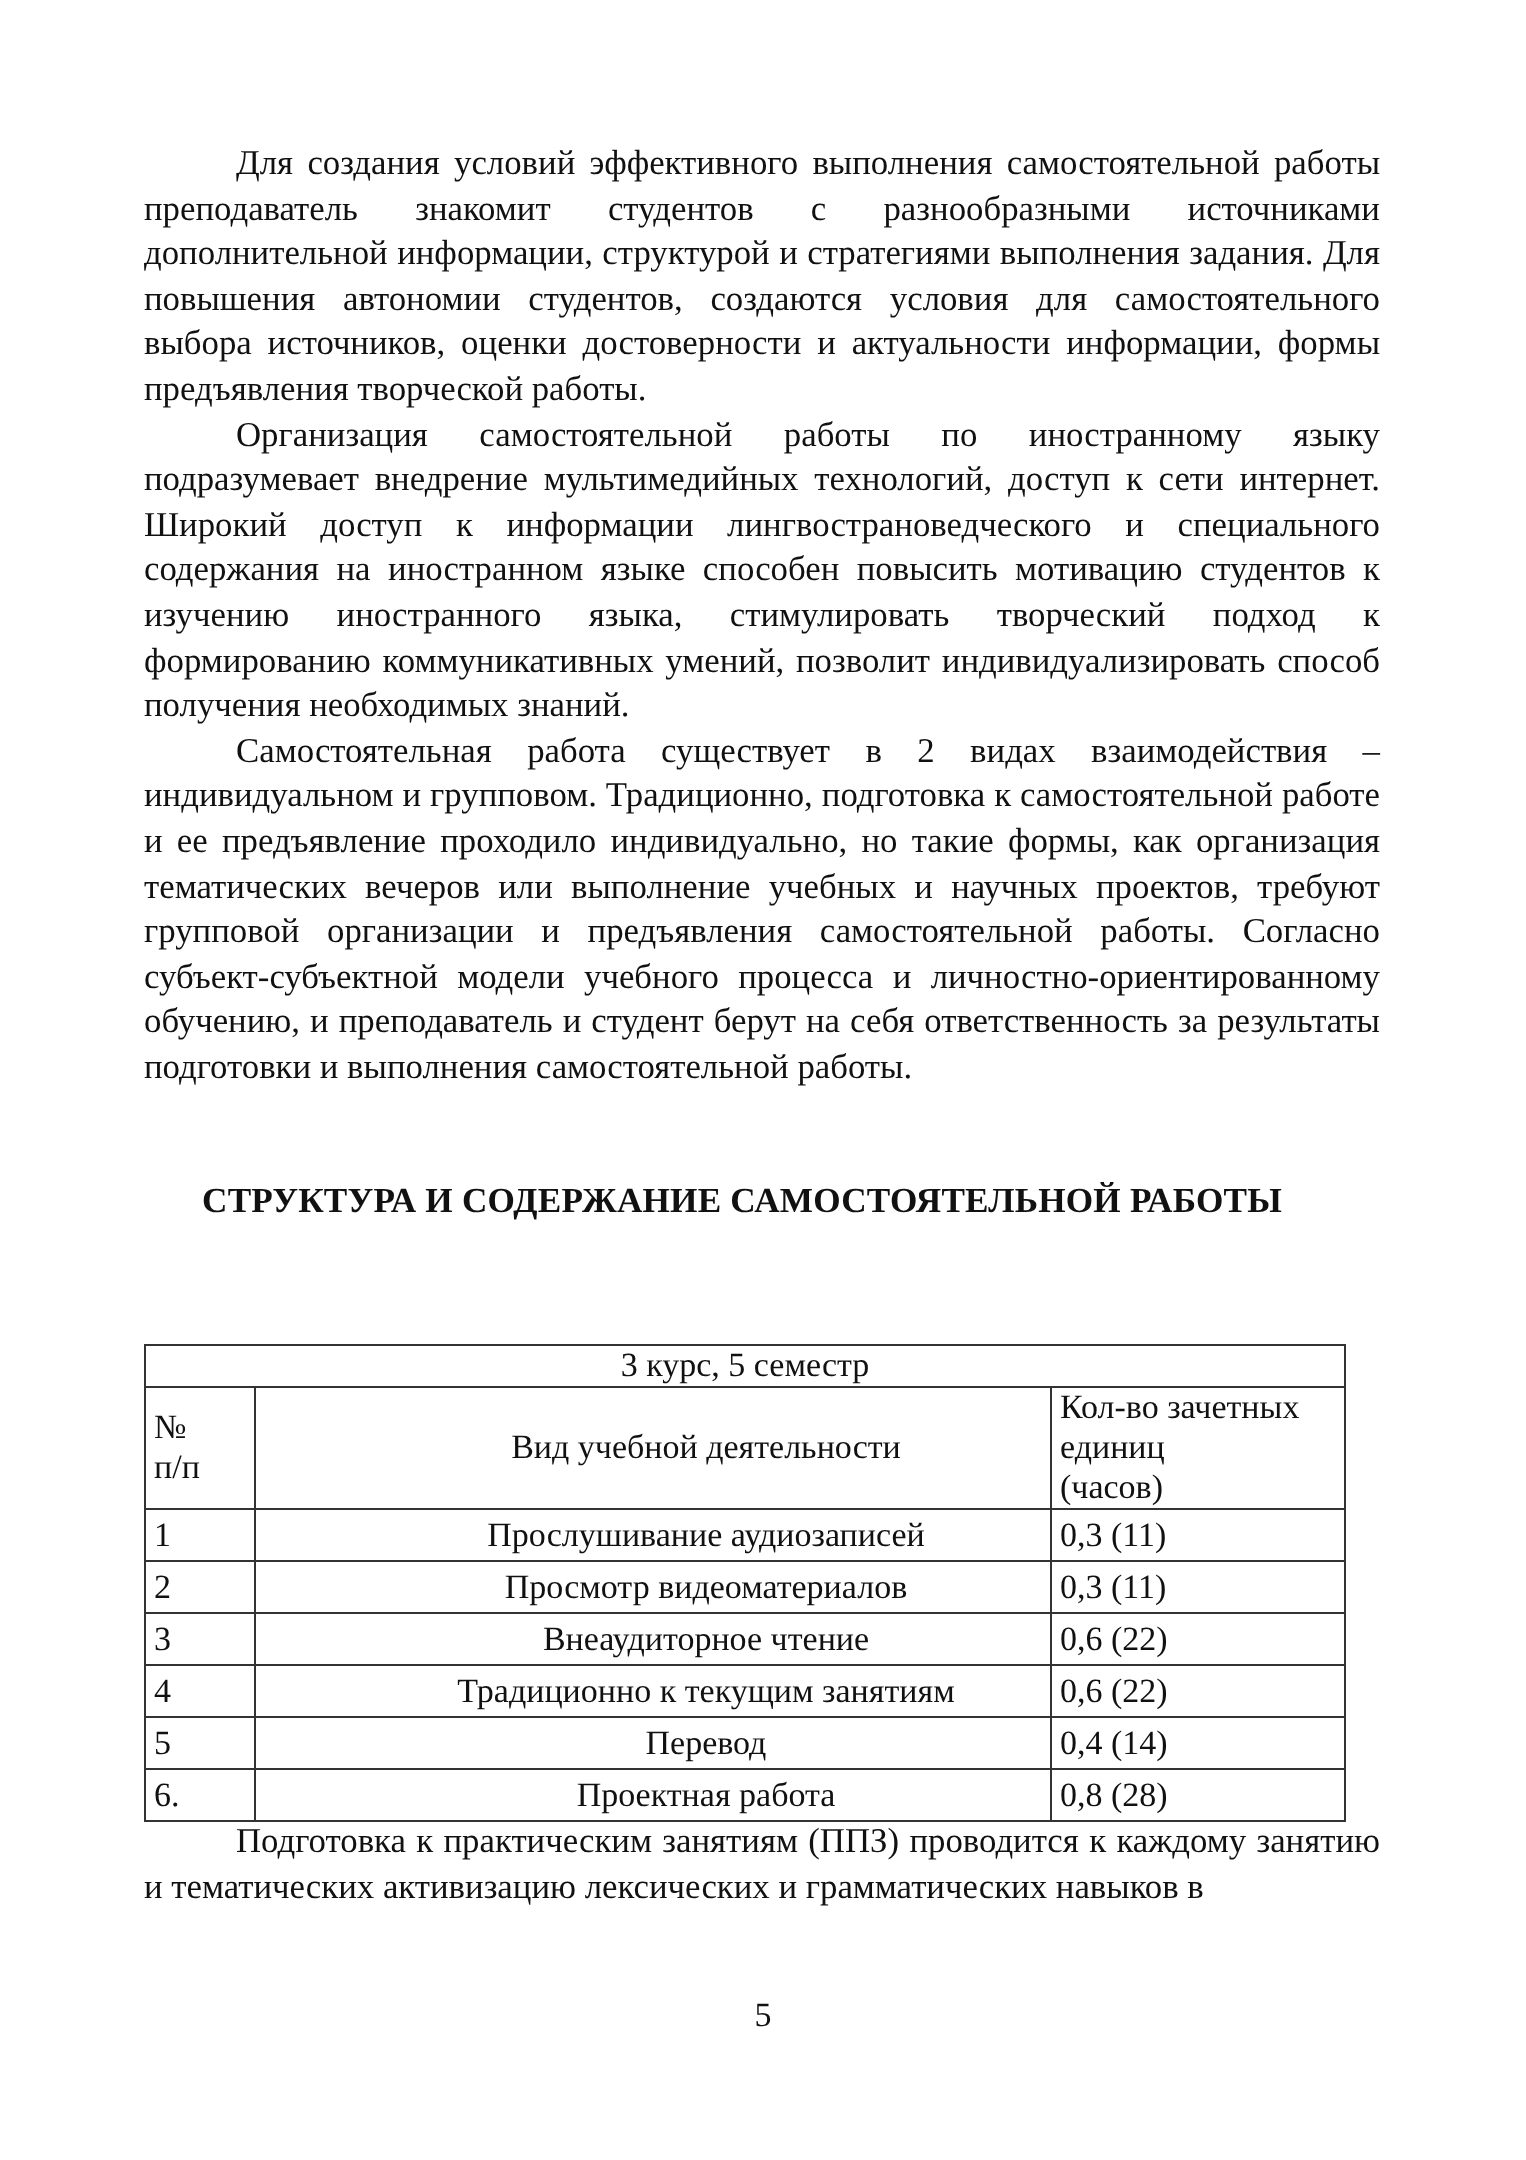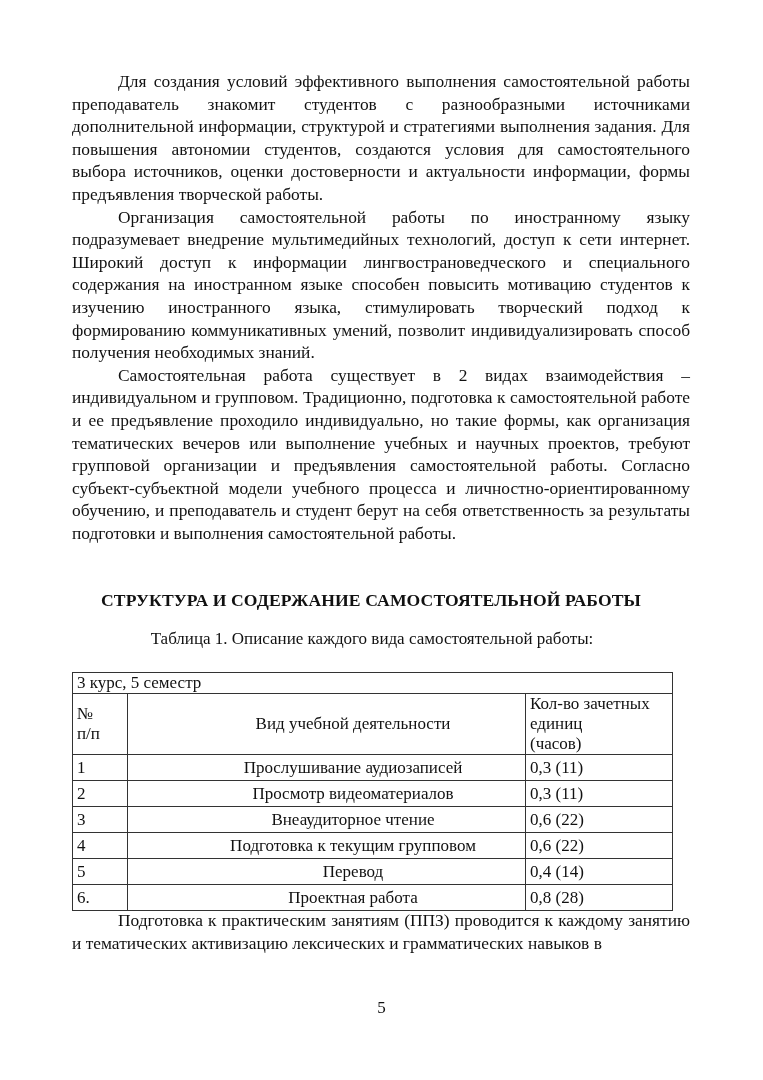--- a/index.html
+++ b/index.html
@@ -18,21 +18,21 @@
   }
   .caption {
     position: absolute; left: 72px; width: 600px; top: 628px;
     text-align: center; line-height: 21px; font-size: 17px;
   }
   table.t {
     position: absolute; left: 72px; top: 672px; width: 601px;
     border-collapse: collapse; font-size: 17px;
   }
   table.t td { border: 1.4px solid #333; padding: 0 4px; line-height: 20px; vertical-align: middle; }
-  table.t tr.sem td { height: 19px; }
+  table.t tr.sem td { text-align: center; height: 19px; }
   table.t tr.hdr td { height: 42px; }
   table.t tr.row td { height: 25px; }
   .c1 { width: 46px; }
   .c2 { width: 336px; padding-left: 57px !important; text-align: center; }
   .c3 { text-align: left; }
   .hdr .c1 { line-height: 20px; }
   .after { position: absolute; left: 72px; top: 909px; width: 618px; }
   .pagenum { position: absolute; left: 0; width: 763px; top: 998px; text-align: center; font-size: 17px; }
 </style>
 </head>
@@ -40,21 +40,20 @@
 
 <div class="page">
   <p class="para indent">Для создания условий эффективного выполнения самостоятельной работы преподаватель знакомит студентов с разнообразными источниками дополнительной информации, структурой и стратегиями выполнения задания. Для повышения автономии студентов, создаются условия для самостоятельного выбора источников, оценки достоверности и актуальности информации, формы предъявления творческой работы.</p>
   <p class="para indent">Организация самостоятельной работы по иностранному языку подразумевает внедрение мультимедийных технологий, доступ к сети интернет. Широкий доступ к информации лингвострановедческого и специального содержания на иностранном языке способен повысить мотивацию студентов к изучению иностранного языка, стимулировать творческий подход к формированию коммуникативных умений, позволит индивидуализировать способ получения необходимых знаний.</p>
   <p class="para indent">Самостоятельная работа существует в 2 видах взаимодействия – индивидуальном и групповом. Традиционно, подготовка к самостоятельной работе и ее предъявление проходило индивидуально, но такие формы, как организация тематических вечеров или выполнение учебных и научных проектов, требуют групповой организации и предъявления самостоятельной работы. Согласно субъект-субъектной модели учебного процесса и личностно-ориентированному обучению, и преподаватель и студент берут на себя ответственность за результаты подготовки и выполнения самостоятельной работы.</p>
 </div>
 
 <div class="heading">СТРУКТУРА И СОДЕРЖАНИЕ САМОСТОЯТЕЛЬНОЙ РАБОТЫ</div>
 
 <div class="caption">
-  <div>Таблица 1. Описание каждого вида самостоятельной работы:</div>
 </div>
 
 <table class="t">
   <tbody>
       <tr class="sem">
     <td colspan="3">3 курс, 5 семестр</td>
   </tr>
   <tr class="hdr">
     <td class="c1">
       <div>№</div>
@@ -76,21 +75,21 @@
     <td class="c2">Просмотр видеоматериалов</td>
     <td class="c3">0,3 (11)</td>
   </tr>
   <tr class="row">
     <td class="c1">3</td>
     <td class="c2">Внеаудиторное чтение</td>
     <td class="c3">0,6 (22)</td>
   </tr>
   <tr class="row">
     <td class="c1">4</td>
-    <td class="c2">Подготовка  к текущим групповом</td>
+    <td class="c2">Традиционно  к текущим занятиям</td>
     <td class="c3">0,6 (22)</td>
   </tr>
   <tr class="row">
     <td class="c1">5</td>
     <td class="c2">Перевод</td>
     <td class="c3">0,4 (14)</td>
   </tr>
   <tr class="row">
     <td class="c1">6.</td>
     <td class="c2">Проектная работа</td>

